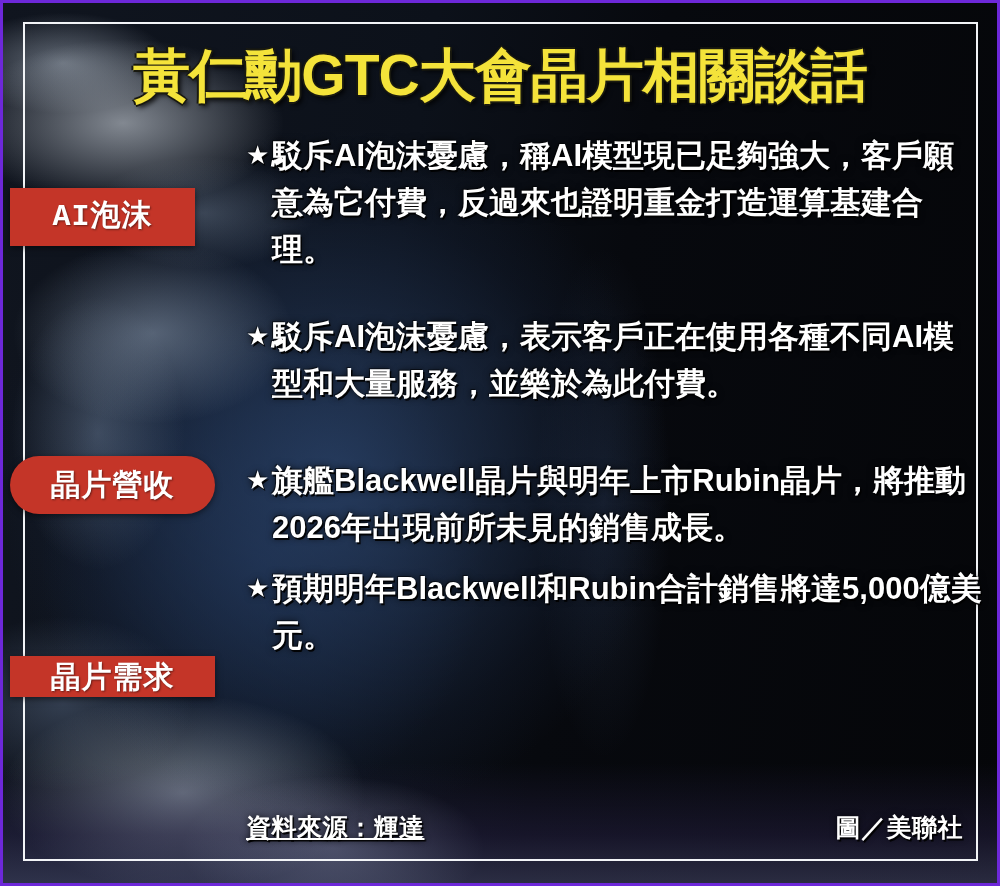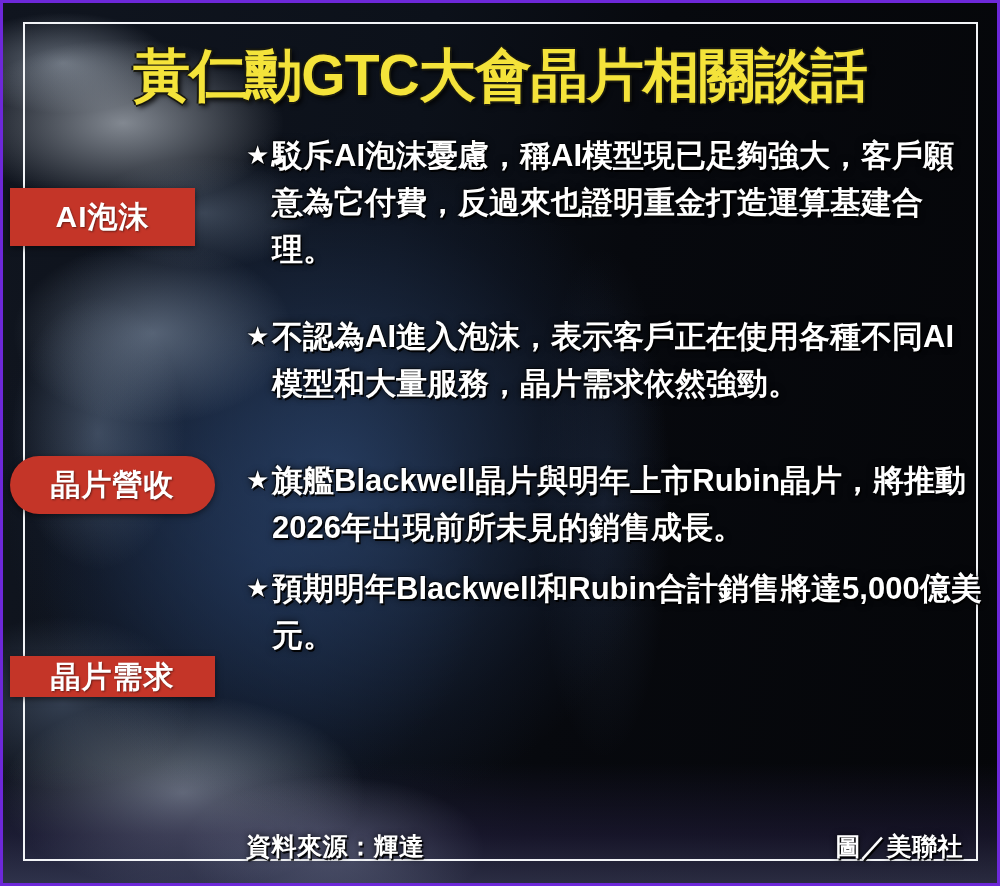--- a/index.html
+++ b/index.html
@@ -100,21 +100,21 @@
     font-size: 30px;
     font-weight: bold;
     line-height: 1;
     display: flex;
     align-items: center;
     justify-content: center;
     letter-spacing: 1px;
     text-shadow: 1px 1px 2px rgba(0,0,0,0.45);
     box-shadow: 0 2px 6px rgba(0,0,0,0.5);
   }
-  .badge-1 { top: 185px; width: 185px; height: 58px; }
+  .badge-1 { top: 185px; width: 185px; height: 58px; font-family: Liberation Mono, monospace; }
   .badge-2 { top: 453px; width: 205px; height: 58px; border-radius: 29px; }
   .badge-3 { top: 653px; width: 205px; height: 41px; }
 
   
   .body-col {
     position: absolute;
     left: 243px;
     top: 129px;
     width: 736px;
   }
@@ -153,23 +153,23 @@
     right: 34px;
     top: 808px;
     display: flex;
     align-items: baseline;
     color: #ffffff;
     font-size: 25px;
     font-weight: bold;
     letter-spacing: 0.5px;
     text-shadow: 1.5px 1.5px 0 rgba(0,0,0,0.9), 0 0 6px rgba(0,0,0,0.8);
   }
-  .footer .src   { margin-right: 44px; }
+  .footer .src   { margin-right: 44px; text-decoration: underline; }
   .footer .maker { margin-right: auto; }
-  .footer .credit{ margin-left: auto; margin-top: 19px; }
+  .footer .credit{ margin-left: auto; }
 </style>
 </head>
 <body>
 
 <div class="frame">
 
   <div class="backdrop"></div>
   <div class="inner-border"></div>
 
   <div class="content">
@@ -184,21 +184,21 @@
 
       <div class="para">
         <span class="star">★</span>
         <span>駁斥AI泡沫憂慮，稱AI模型現已足夠強大，客戶願意為它付費，反過來也證明重金打造運算基建合理。</span>
       </div>
 
       <div class="gap-md"></div>
 
       <div class="para">
         <span class="star">★</span>
-        <span>不認為AI進入泡沫，表示客戶正在使用各種不同AI模型和大量服務，晶片需求依然強勁。</span>
+        <span>駁斥AI泡沫憂慮，表示客戶正在使用各種不同AI模型和大量服務，並樂於為此付費。</span>
       </div>
 
       <div class="gap-lg"></div>
 
       <div class="para">
         <span class="star">★</span>
         <span>旗艦Blackwell晶片與明年上市Rubin晶片，將推動2026年出現前所未見的銷售成長。</span>
       </div>
 
       <div class="gap-sm"></div>

